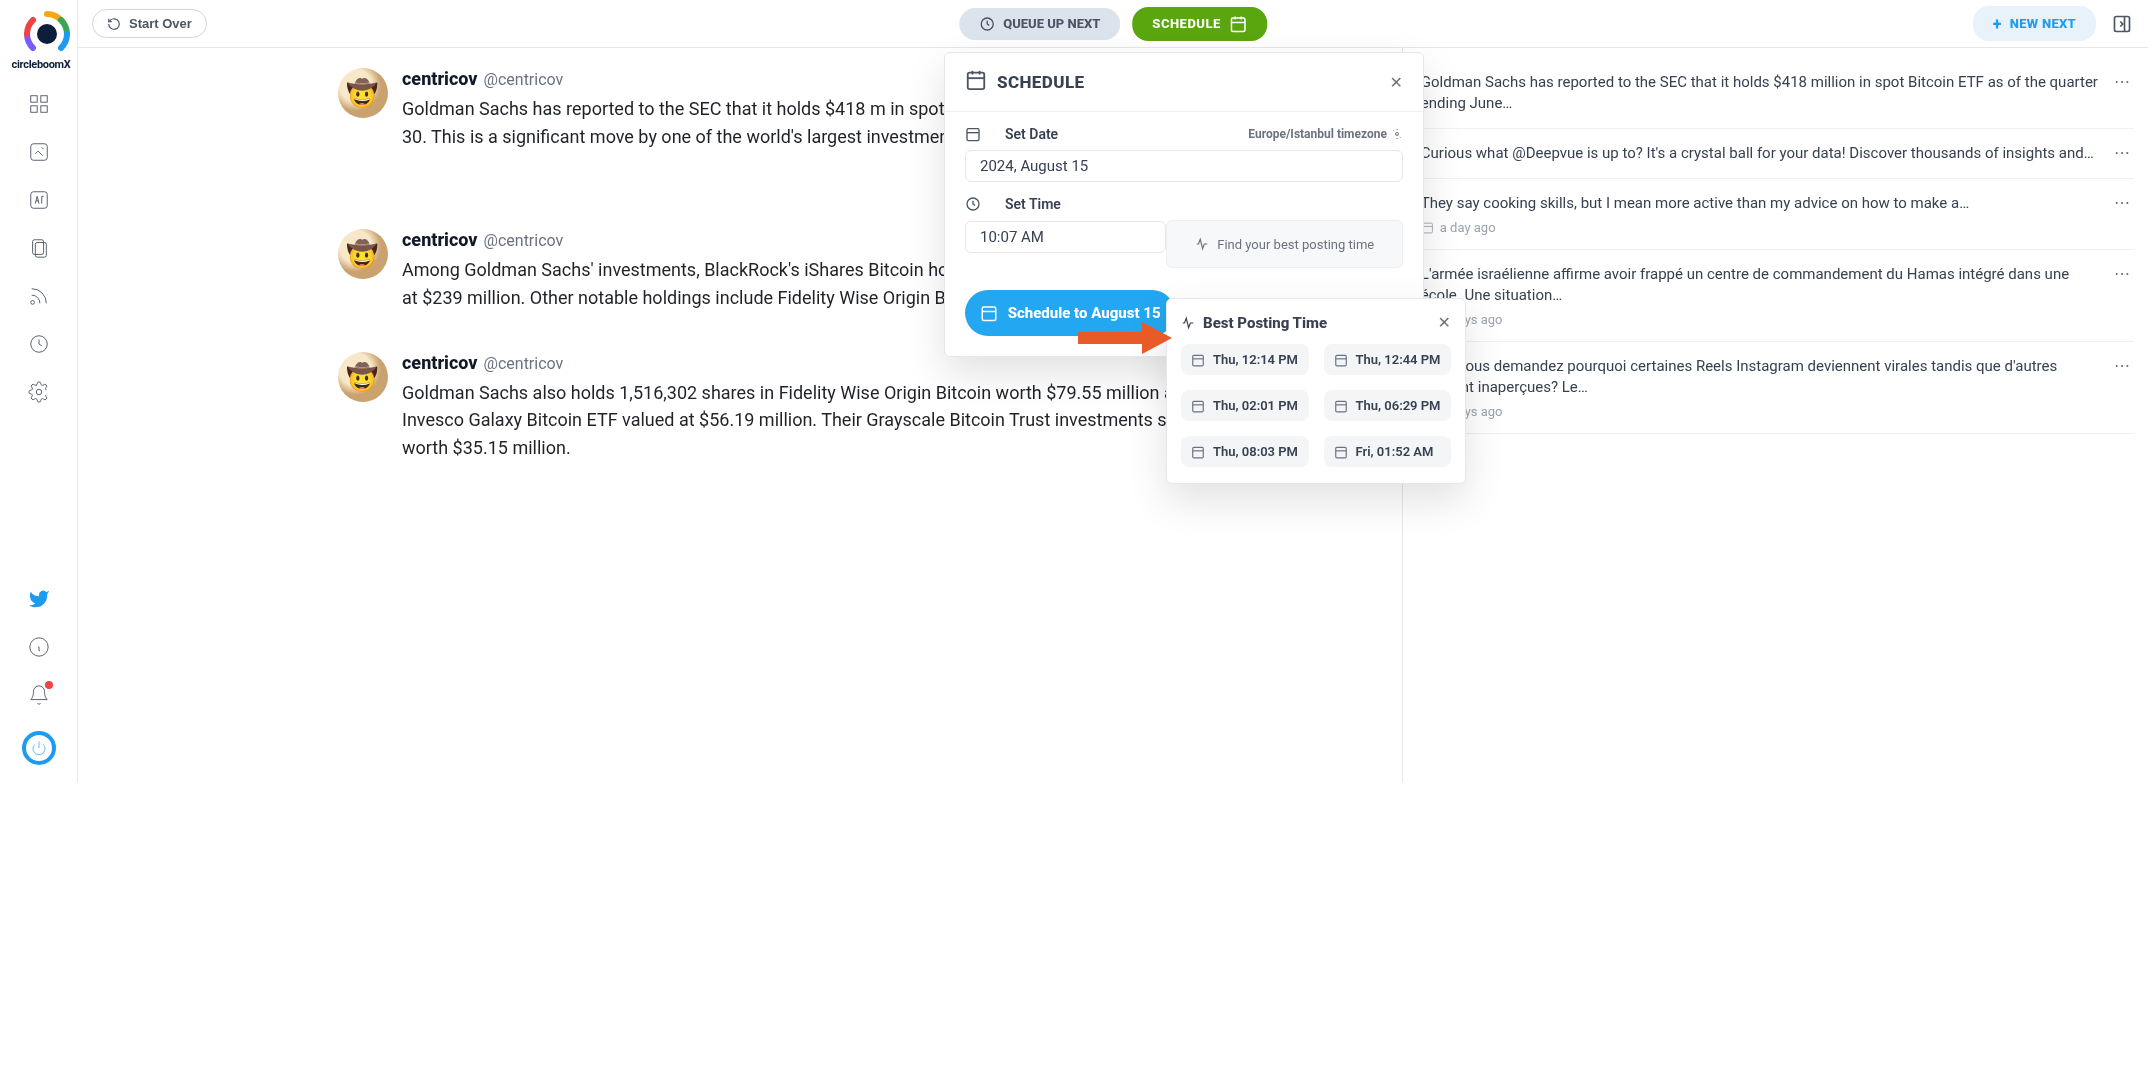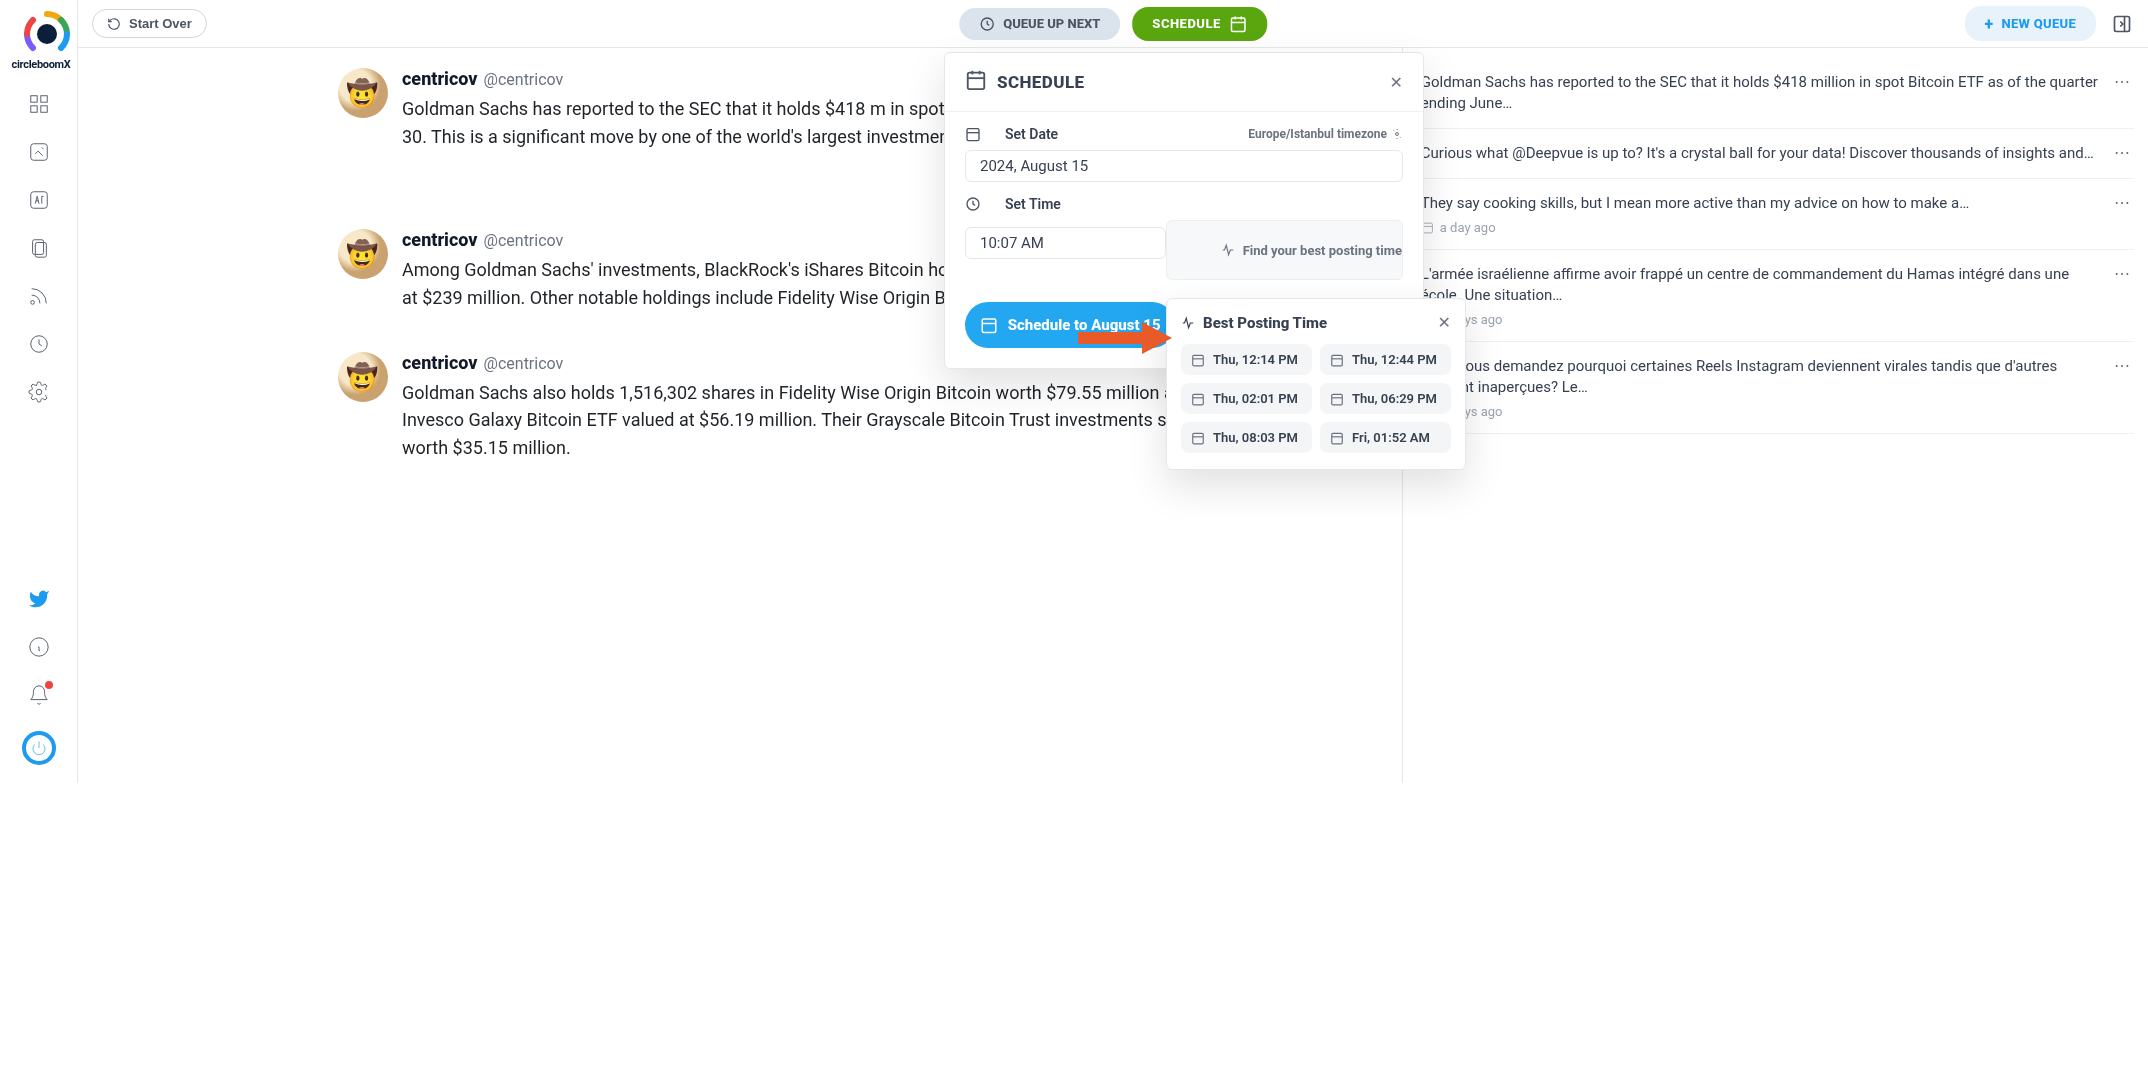--- a/index.html
+++ b/index.html
@@ -79,36 +79,36 @@
   .schedule-close { margin-left:auto; color:#6b7280; cursor:pointer; }
   .schedule-body { padding:14px 20px 10px; }
   .field-row { display:flex; align-items:center; justify-content:space-between; margin-bottom:8px; }
   .field-label { display:flex; align-items:center; gap:24px; color:#374151; font-weight:600; font-size:14px; }
   .field-label svg { width:16px; height:16px; stroke:#4b5563; stroke-width:2; fill:none; }
   .timezone { font-size:12px; color:#6b7280; font-weight:700; display:flex; align-items:center; gap:4px; }
   .timezone svg { width:12px; height:12px; stroke:#6b7280; stroke-width:2; fill:none; }
   .text-input { width:100%; border:1px solid #e5e7eb; border-radius:6px; padding:6px 14px; font-size:15px; color:#374151; margin-bottom:14px; }
   .time-row { display:flex; gap:0; align-items:center; }
   .time-input { width:46%; }
-  .find-time { flex:1; height:60px; display:flex; align-items:center; justify-content:flex-end; gap:8px; color:#6b7280; font-size:13px; font-weight:700; background:#f7f8f9; border:1px solid #edeef0; border-radius:6px; cursor:pointer; }
+  .find-time { flex:1; height:48px; display:flex; align-items:center; justify-content:center; gap:8px; color:#6b7280; font-size:13px; font-weight:400; background:#f7f8f9; border:1px solid #edeef0; border-radius:6px; cursor:pointer; }
   .find-time svg { width:14px; height:14px; stroke:#6b7280; stroke-width:2; fill:none; }
   .schedule-footer { padding:12px 20px 20px; }
   .schedule-btn { width:48%; background:#22a7f0; color:#fff; font-weight:800; font-size:15px; border-radius:26px; height:46px; display:flex; align-items:center; justify-content:center; gap:10px; cursor:pointer; }
   .schedule-btn svg { width:18px; height:18px; stroke:#fff; stroke-width:2; fill:none; }
 
   
   .arrow { position:absolute; top:318px; left:1000px; z-index:60; }
 
   
   .bpt { position:absolute; top:298px; left:1088px; width:300px; background:#fff; border:1px solid #e5e7eb; border-radius:6px; box-shadow:0 16px 40px rgba(0,0,0,.12); z-index:50; padding:14px 14px 16px; }
   .bpt-head { display:flex; align-items:center; gap:8px; margin-bottom:12px; }
   .bpt-title { font-weight:800; color:#374151; font-size:15px; }
   .bpt-head svg { width:14px; height:14px; stroke:#374151; stroke-width:2; fill:none; }
   .bpt-close { margin-left:auto; color:#6b7280; cursor:pointer; }
-  .bpt-grid { display:grid; grid-template-columns:1fr 1fr; gap:8px; }
+  .bpt-grid { display:grid; grid-template-columns:1fr 1fr; gap:15px; }
   .bpt-chip { background:#f4f5f6; border-radius:8px; padding:8px 10px; display:flex; align-items:center; gap:8px; color:#374151; font-size:13px; font-weight:600; cursor:pointer; }
   .bpt-chip svg { width:14px; height:14px; stroke:#6b7280; stroke-width:2; fill:none; }
 </style>
 </head>
 <body>
 
 <div class="app">
 
   <aside class="rail">
     <div class="logo">
@@ -222,21 +222,21 @@
               <rect x="3" y="4" width="18" height="18" rx="2"></rect>
               <line x1="16" y1="2" x2="16" y2="6"></line>
               <line x1="8" y1="2" x2="8" y2="6"></line>
               <line x1="3" y1="10" x2="21" y2="10"></line>
             </svg>
         </span>
       </div>
       <div class="top-right">
         <span class="btn btn-newdraft">
           <span class="plus">+</span>
-          <span>NEW QUEUE</span>
+          <span>NEW NEXT</span>
         </span>
         <span class="collapse-icon">
           <svg viewBox="0 0 24 24">
               <rect x="3" y="3" width="18" height="18" rx="2"></rect>
               <line x1="15" y1="3" x2="15" y2="21"></line>
               <path d="M10 9l3 3-3 3"></path>
             </svg>
         </span>
       </div>
     </div>

